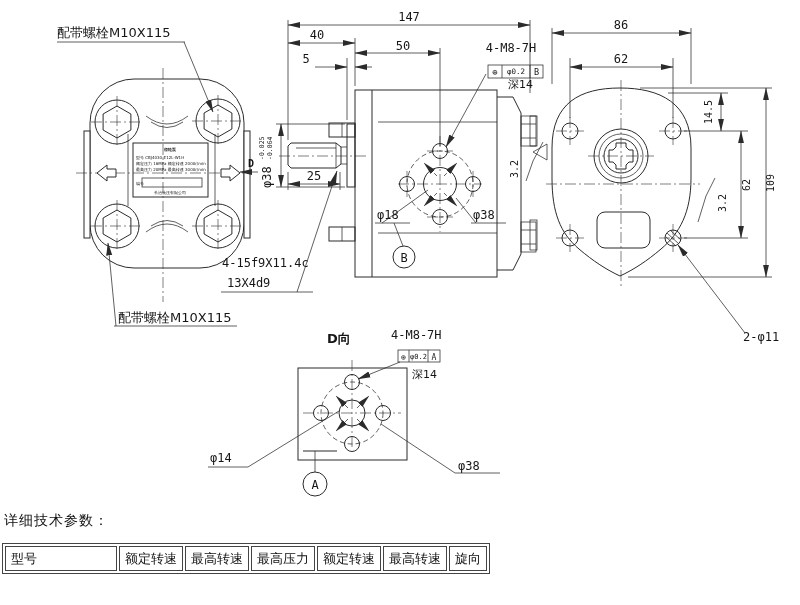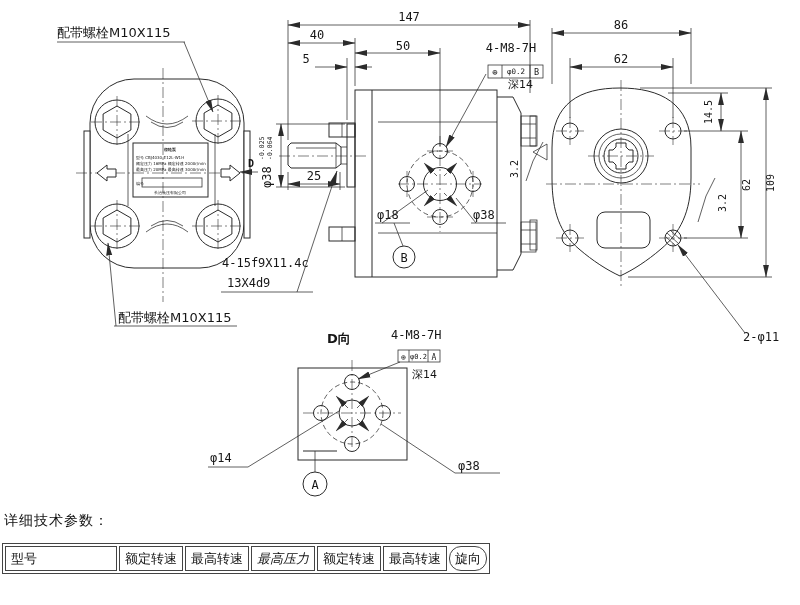--- a/index.html
+++ b/index.html
@@ -14,22 +14,22 @@
   text{fill:#161616;font-family:"DejaVu Sans Mono","Liberation Mono",monospace;}
   .dim{font-size:12px;}
   .dimS{font-size:10px;}
   .cjk{font-family:"DejaVu Sans","Liberation Sans",sans-serif;}
   .np{font-size:4px;}
   .specs{position:absolute;left:2px;top:510px;width:540px;}
   .specs-heading{font-size:14px;color:#111;margin:2px 0 13px 2px;letter-spacing:1px;}
   table.spec{border-collapse:separate;border-spacing:2px;border:1px solid #444;background:#fff;}
   table.spec td{border:1px solid #444;padding:2px 5px;font-size:13px;white-space:nowrap;height:19px;color:#111;
     font-family:"DejaVu Sans Mono","Liberation Mono",monospace;}
-  td.c0{min-width:100px;margin-left:22px;} td.c1{min-width:46px;} td.c2{min-width:44px;} td.c3{min-width:42px;font-style:italic;}
-  td.c4{min-width:52px;margin-left:33px;} td.c5{min-width:52px;margin-top:40px;} td.c6{min-width:20px;border-radius:12px;}
+  td.c0{min-width:100px;margin-left:22px;} td.c1{min-width:46px;} td.c2{min-width:44px;} td.c3{min-width:42px;}
+  td.c4{min-width:52px;margin-left:33px;} td.c5{min-width:52px;margin-top:40px;} td.c6{min-width:20px;}
 </style>
 </head>
 <body>
 
 <svg width="800" height="510" viewBox="0 0 800 510">
   <defs>
     <marker id="arw" viewBox="0 0 12 8" refX="11.5" refY="4" markerWidth="13" markerHeight="9" orient="auto-start-reverse" markerUnits="userSpaceOnUse">
       <path d="M0,1.2 L12,4 L0,6.8 Z" fill="#2b2b2b"></path>
     </marker>
   </defs>

